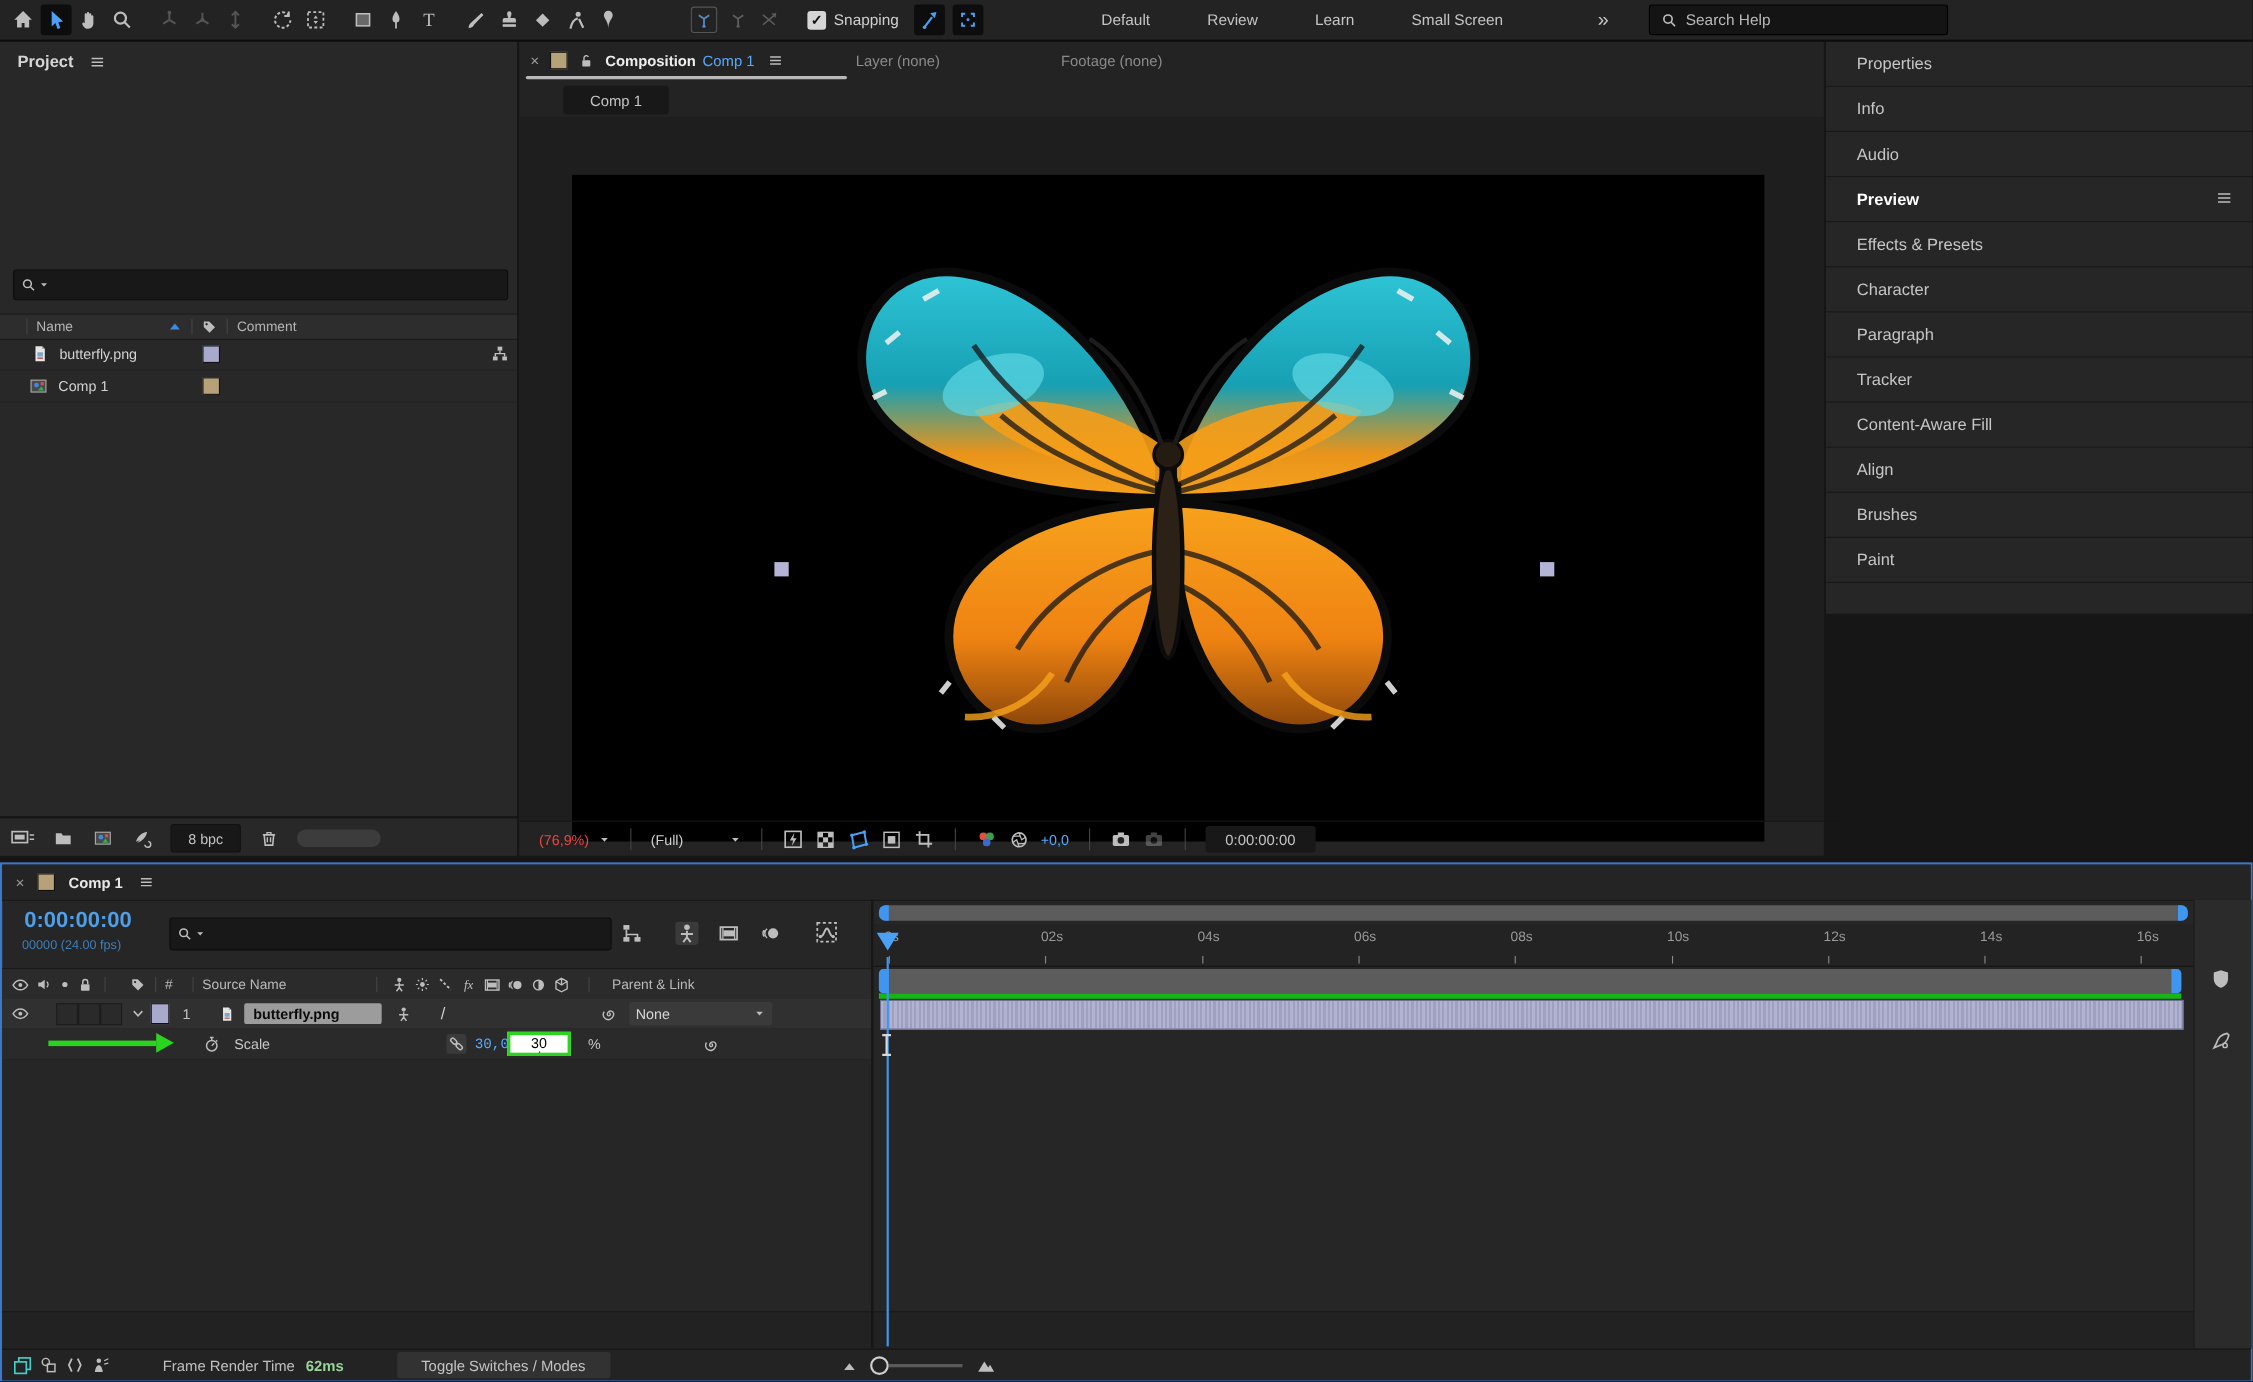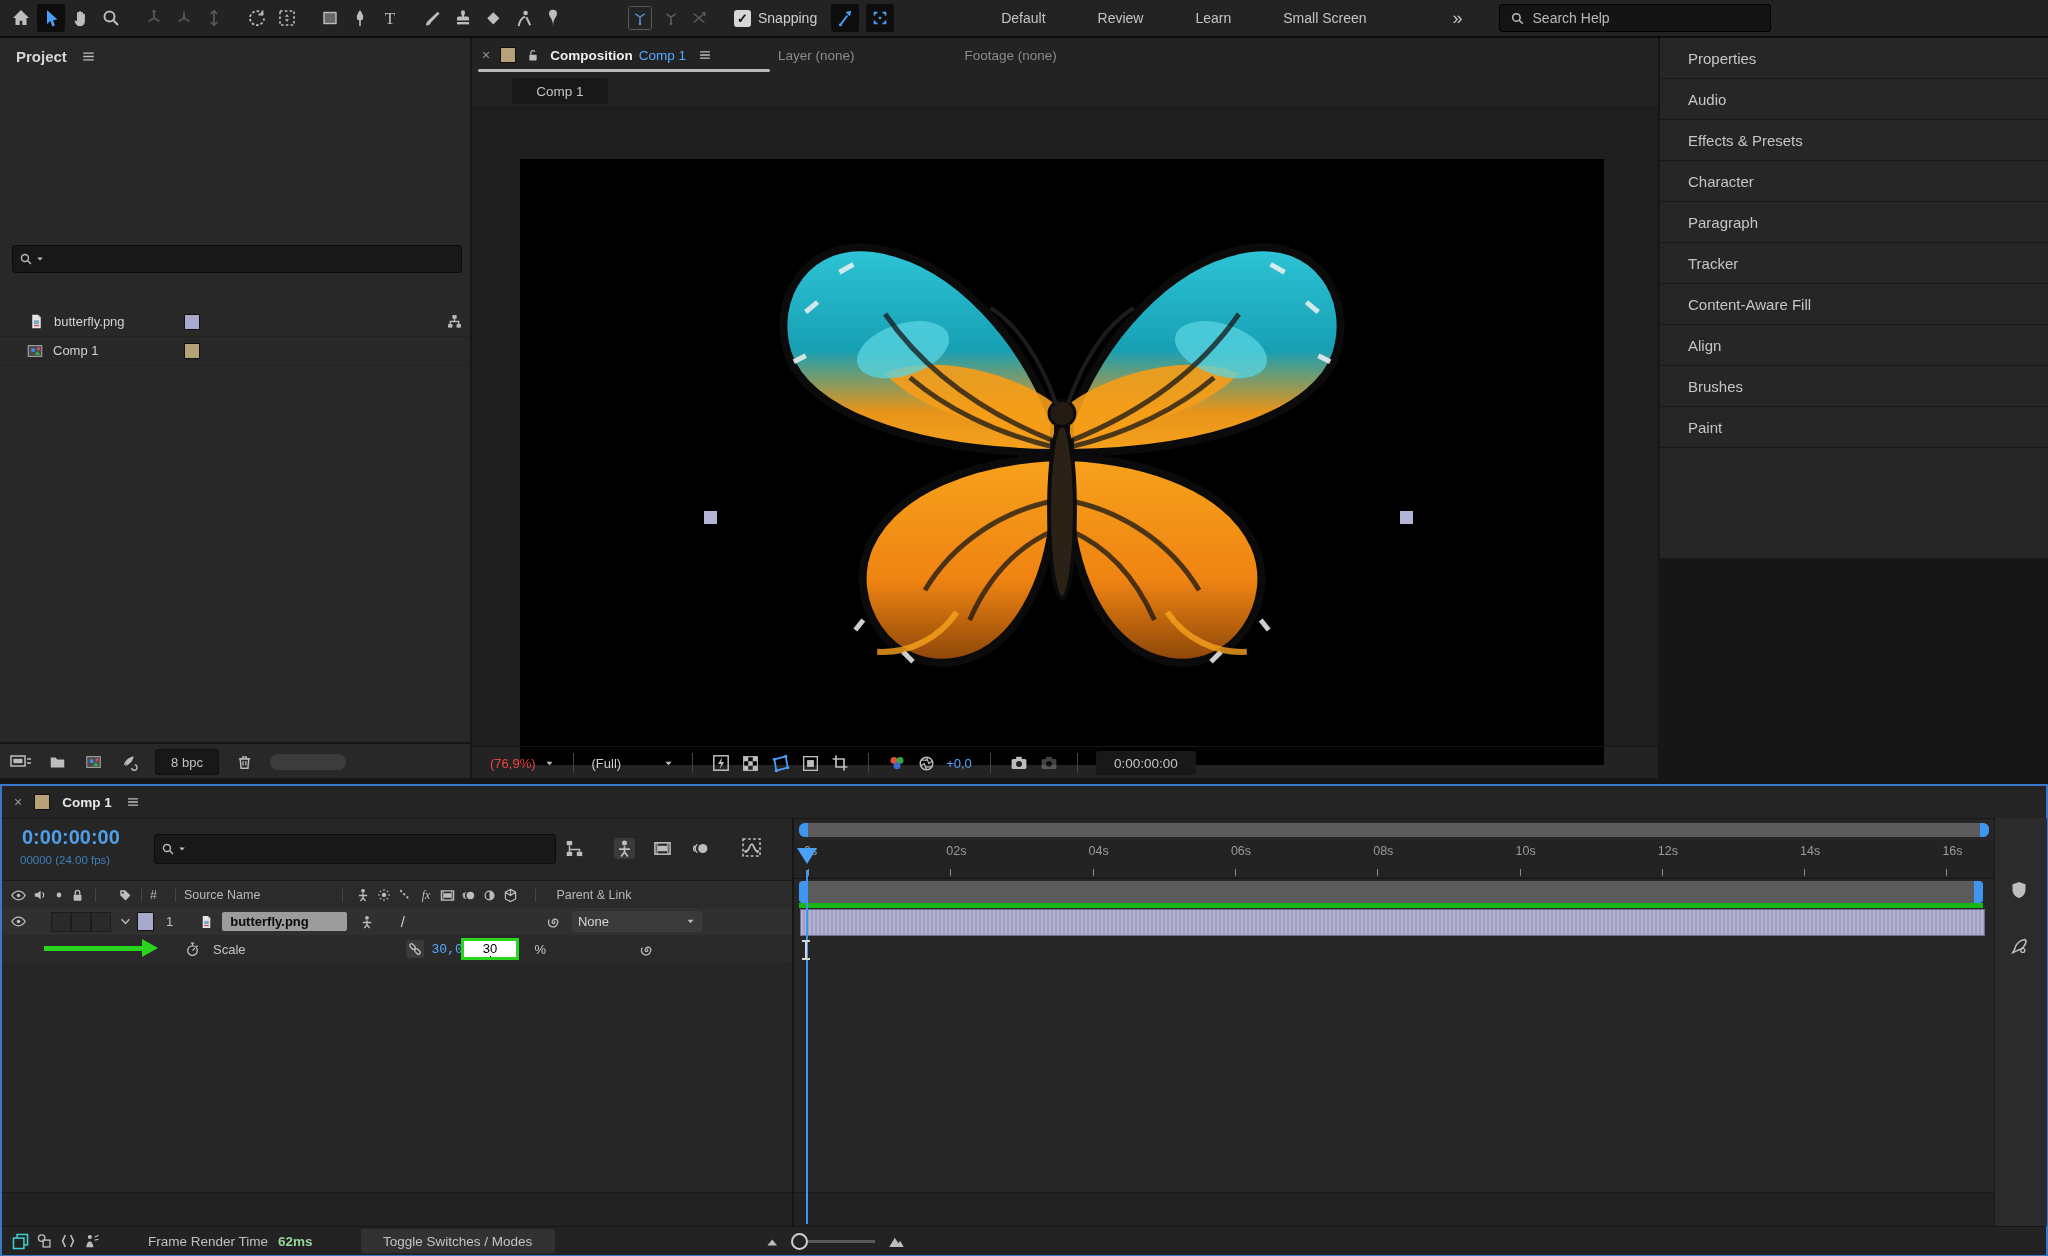--- a/index.html
+++ b/index.html
@@ -269,20 +269,38 @@
             <path d="M12.3 12.3 17 17" stroke="currentColor" stroke-width="2"></path>
           </svg>
         </span>
       <span class="ic" style="width:10px;height:10px;margin-left:2px;">
           <svg viewBox="0 0 20 20">
             <path d="M4.5 7 10 13l5.5-6z" fill="currentColor"></path>
           </svg>
         </span>
     </div>
 
+    <div class="colhead row" style="position:absolute;left:0;top:247px;width:470px;height:22px;">
+      <span class="vsep" style="margin-left:24px;"></span>
+      <span>Name</span>
+      <span class="ic" style="width:14px;height:14px;margin-left:86px;">
+          <svg viewBox="0 0 20 20">
+            <path d="M3.5 13.5 10 6l6.5 7.5z" fill="#3f8ae0"></path>
+          </svg>
+        </span>
+      <span class="vsep"></span>
+      <span class="ic" style="width:15px;height:15px;">
+          <svg viewBox="0 0 20 20">
+            <path d="M3 9.6V3h6.6l7 7-6.6 6.6z" fill="currentColor"></path>
+            <circle cx="6.4" cy="6.4" r="1.4" fill="#2b2b2b"></circle>
+          </svg>
+        </span>
+      <span class="vsep"></span>
+      <span>Comment</span>
+    </div>
 
     <div class="pitem" style="position:absolute;left:0;top:269px;width:470px;height:29px;">
       <span class="ic" style="margin-left:28px;width:17px;height:17px;">
           <svg viewBox="0 0 20 20">
             <path d="M5 2h7l3 3v13H5z" fill="#e6e6e6"></path>
             <path d="M12 2v3h3z" fill="#aeaeae"></path>
             <rect x="7" y="8.5" width="6" height="4.6" fill="#7fa6c9"></rect>
             <rect x="7" y="14" width="6" height="1.6" fill="#c2574f"></rect>
           </svg>
         </span>
@@ -500,21 +518,32 @@
       <span class="chip" style="width:100px;height:24px;font-size:13.5px;">0:00:00:00</span>
     </div>
   </div>
 
   <div class="panel" style="left:1660px;top:38px;width:388px;height:520px;background:#262626;text-align:right;">
     <div>
         <div class="siderow">
           <span>Properties</span>
         </div>
         <div class="siderow">
+          <span>Info</span>
+        </div>
+        <div class="siderow">
           <span>Audio</span>
+        </div>
+        <div class="siderow active">
+          <span>Preview</span>
+          <span class="ic menu" style="width: 16px; height: 16px;">
+            <svg viewBox="0 0 20 20">
+              <path d="M3 5.5h14M3 10h14M3 14.5h14" stroke="currentColor" stroke-width="1.8"></path>
+            </svg>
+          </span>
         </div>
         <div class="siderow">
           <span>Effects &amp; Presets</span>
         </div>
         <div class="siderow">
           <span>Character</span>
         </div>
         <div class="siderow">
           <span>Paragraph</span>
         </div>

